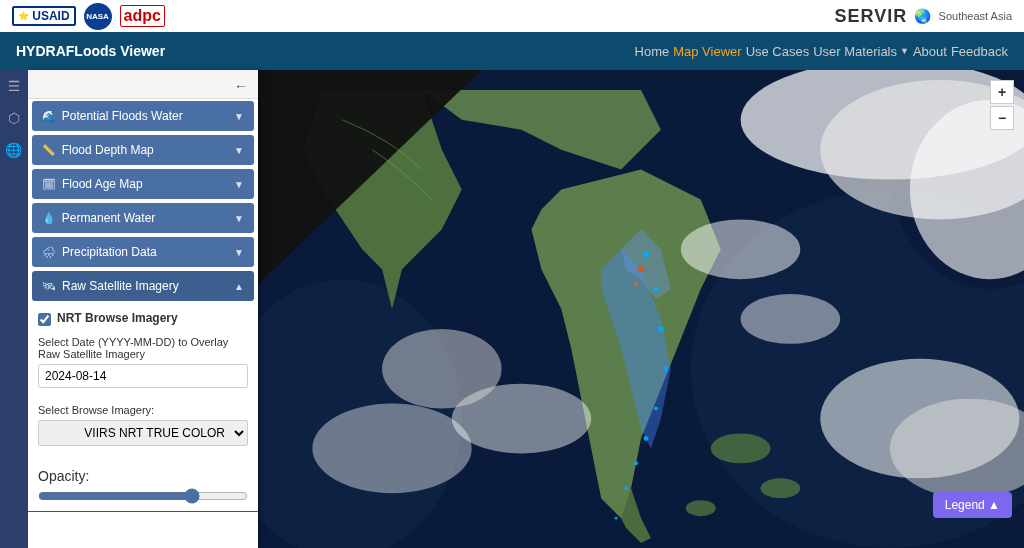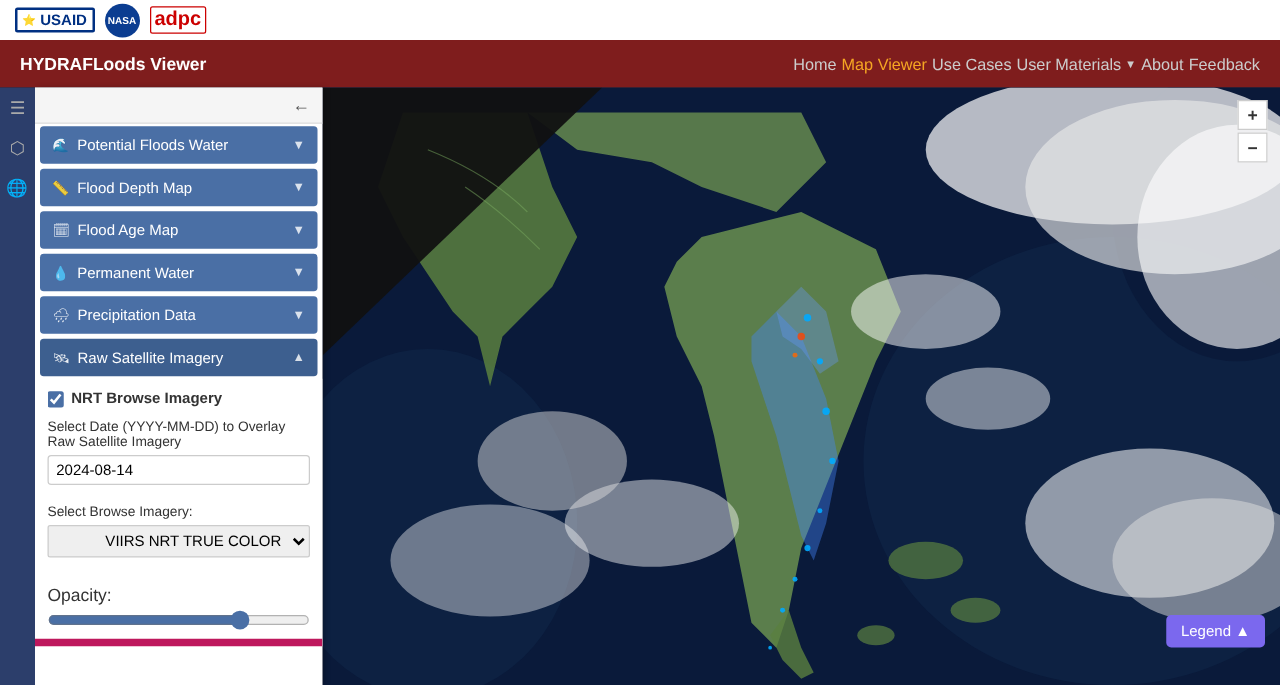--- a/index.html
+++ b/index.html
@@ -29,21 +29,21 @@
     .logo-adpc {
       color: #cc0000; font-weight: bold; font-size: 16px;
       border: 1px solid #cc0000; padding: 1px 3px; border-radius: 2px;
     }
     #logos-right { display: flex; align-items: center; gap: 4px; }
     .servir-text { font-size: 18px; font-weight: bold; color: #333; letter-spacing: 1px; }
     .se-asia { font-size: 11px; color: #555; }
 
     
     #nav-bar {
-      background: #7f1d1d;
+      background: #0c4a6e;
       height: 38px;
       display: flex;
       align-items: center;
       padding: 0 16px;
       justify-content: space-between;
     }
     #nav-title {
       color: white;
       font-weight: bold;
       font-size: 14px;
@@ -116,21 +116,21 @@
     }
     .layer-item.active { background: #3d5f8f; }
     .layer-item-left { display: flex; align-items: center; gap: 6px; }
     .layer-icon { font-size: 11px; opacity: 0.9; }
     .layer-chevron { font-size: 10px; opacity: 0.8; }
 
     
     .expanded-content {
       padding: 8px 10px 4px 10px;
       background: white;
-      border-bottom: 6px solid #be185d;
+      border-bottom: 1px solid #be185d;
     }
 
     .checkbox-row {
       display: flex;
       align-items: flex-start;
       gap: 6px;
       margin-bottom: 4px;
     }
     .checkbox-row input[type="checkbox"] {
       margin-top: 2px;
@@ -256,20 +256,25 @@
     <div class="logo-usaid">
       <span style="color:#003082;font-size:9px;">⭐</span>
       <span>USAID</span>
     </div>
     <div class="logo-nasa">
       <span style="font-size:8px;font-weight:bold;">NASA</span>
     </div>
     <div class="logo-adpc">
       <span>adpc</span>
     </div>
+  </div>
+  <div id="logos-right">
+    <span class="servir-text">SERVIR</span>
+    <span style="color:#e8a000;font-size:14px;margin:0 3px;">🌏</span>
+    <span class="se-asia">Southeast Asia</span>
   </div>
 </div>
 
 <div id="nav-bar">
   <div id="nav-title">HYDRAFLoods Viewer</div>
   <div id="nav-links">
     <a class="nav-link">Home</a>
     <a class="nav-link active">Map Viewer</a>
     <a class="nav-link">Use Cases</a>
     <a class="nav-link nav-link-dropdown">

